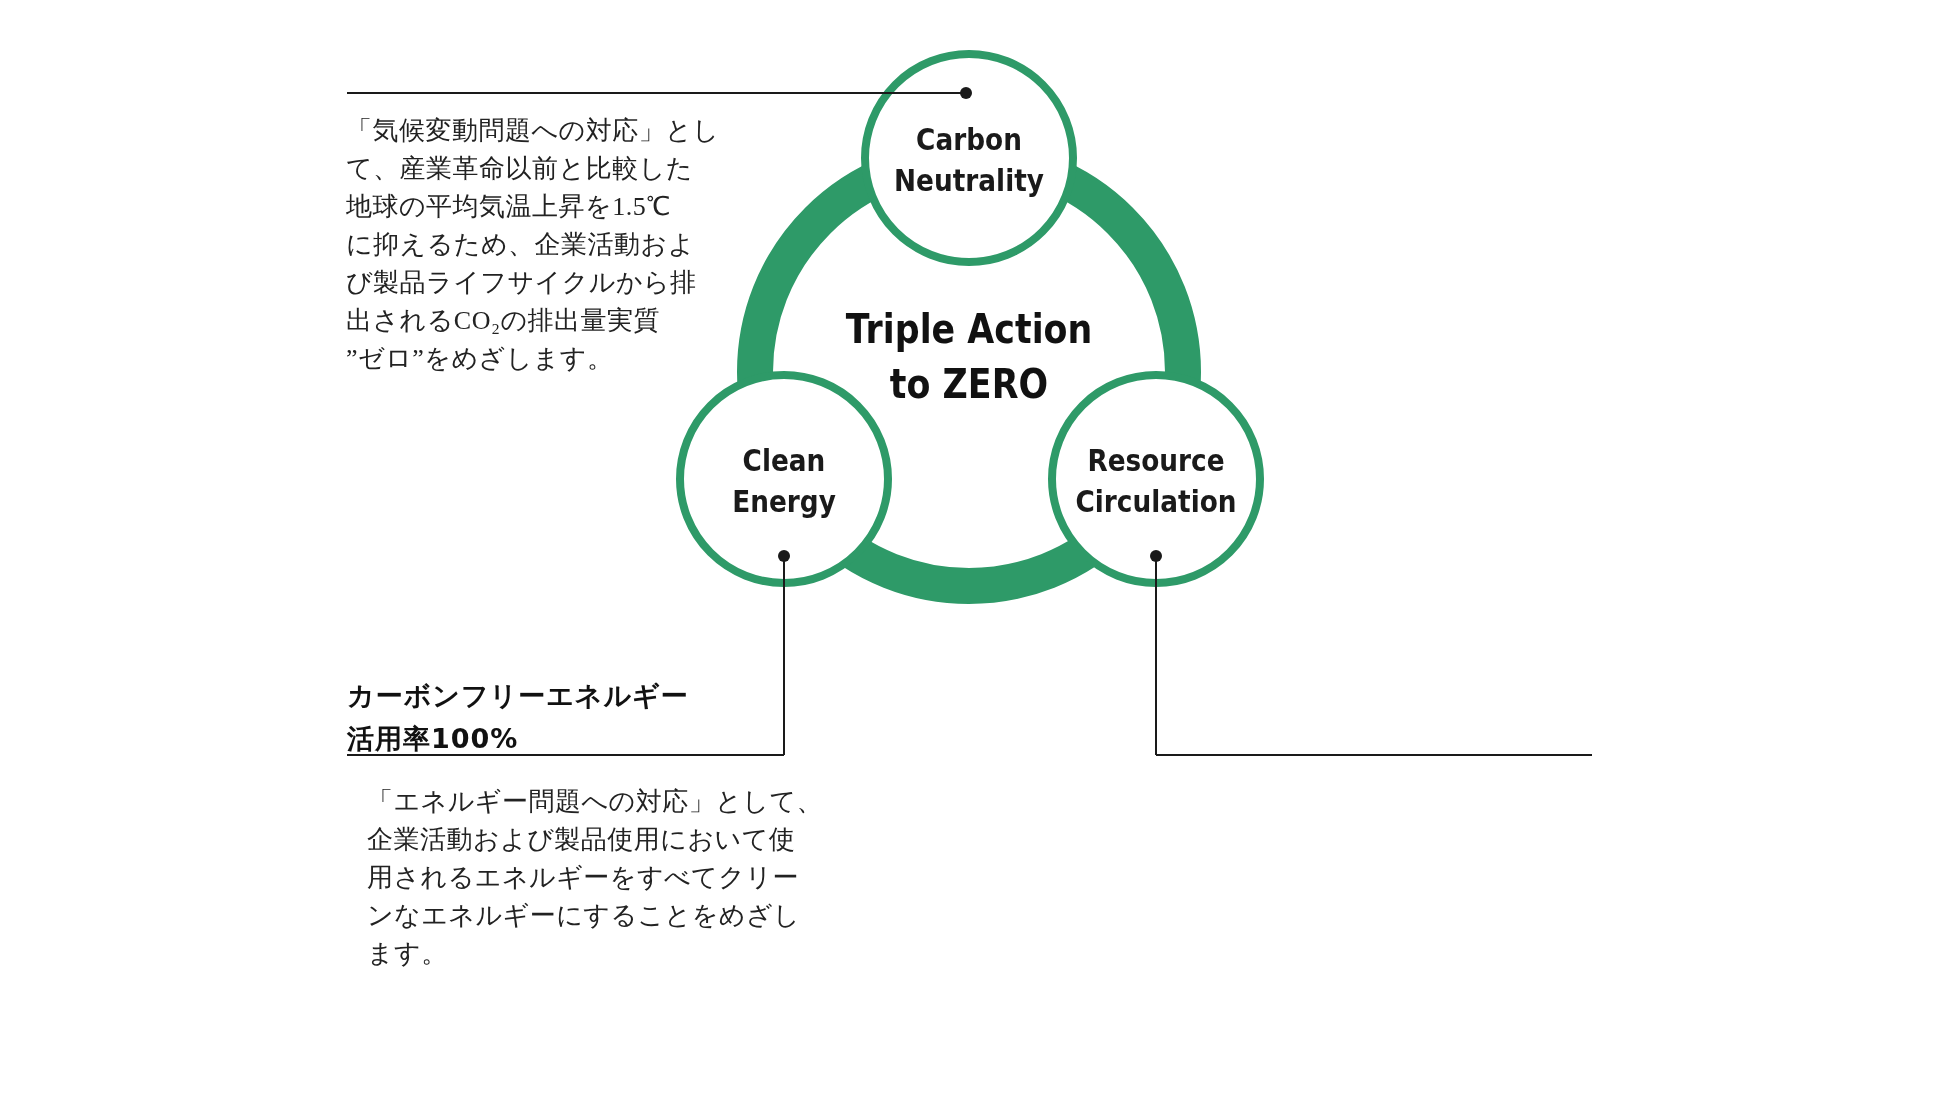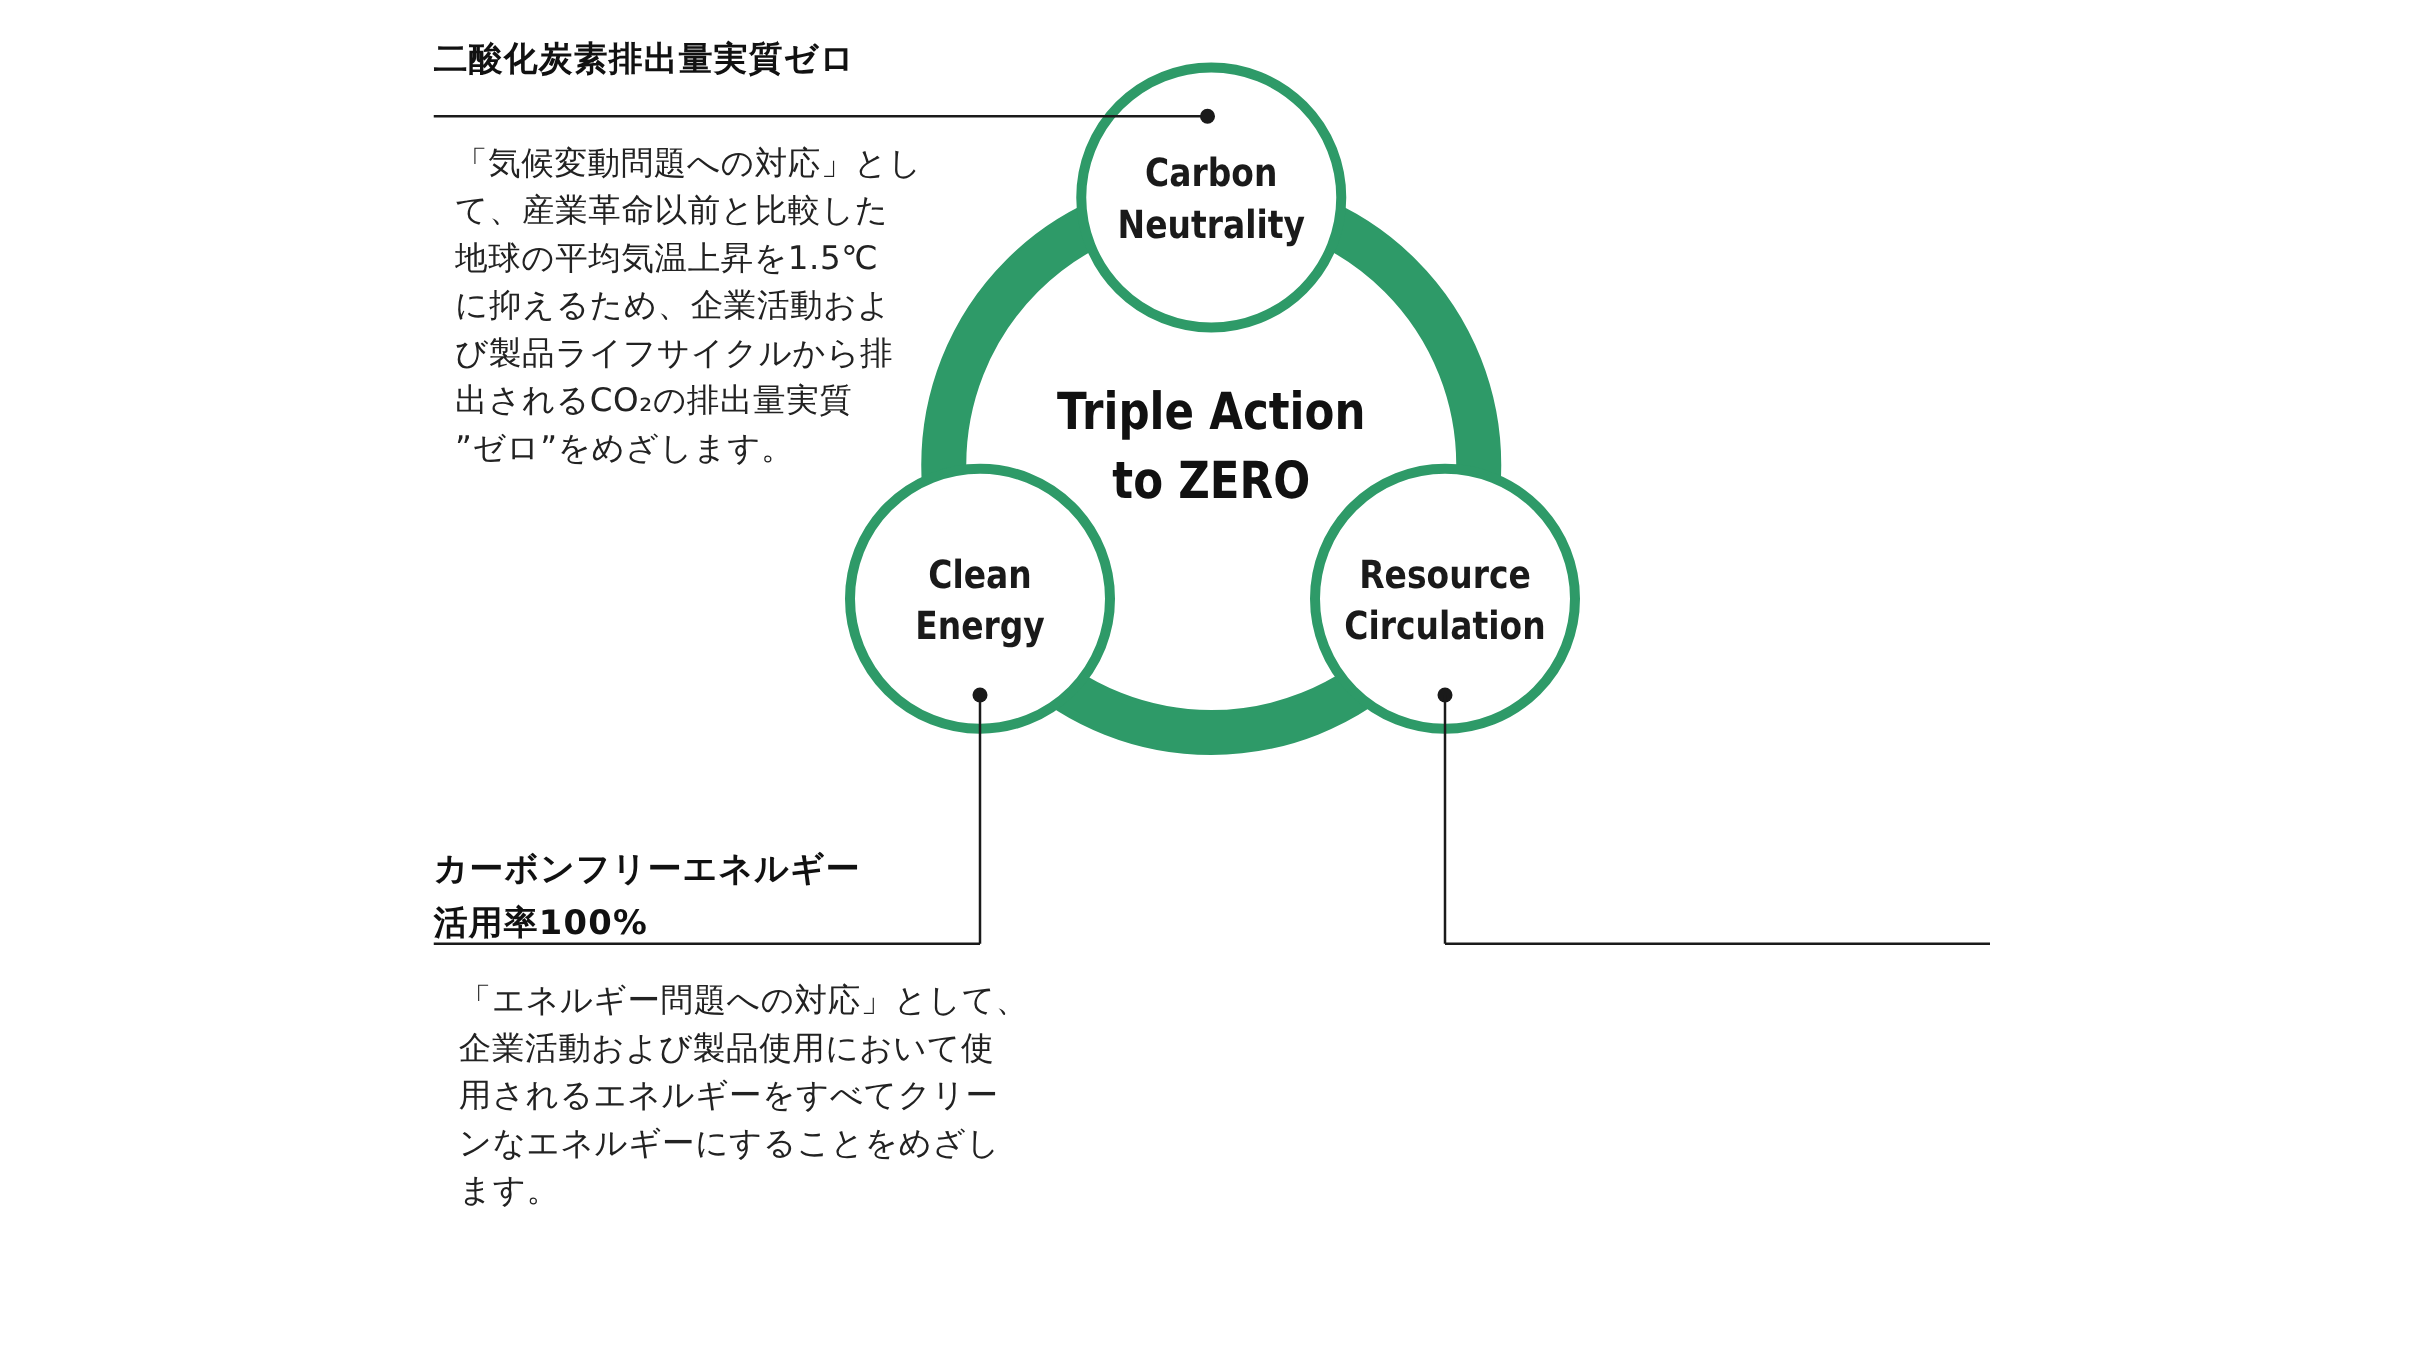--- a/index.html
+++ b/index.html
@@ -59,22 +59,21 @@
   <div class="node-label" style="left:969px;top:160px;">Carbon
 Neutrality</div>
   <div class="node-label" style="left:784px;top:481px;">Clean
 Energy</div>
   <div class="node-label" style="left:1156px;top:481px;">Resource
 Circulation</div>
 
   <div class="center-label" style="left:969px;top:357px;">Triple Action
 to ZERO</div>
 
-  <div class="ann-heading" style="left:347px;top:26px;">二酸化炭素排出量実質ゼロ</div>
-  <div class="ann-body pre" style="left:364px;top:112px;width:420px;">「気候変動問題への対応」とし
+  <div class="ann-body pre" style="left:346px;top:112px;width:420px;font-family:Liberation Serif, serif;">「気候変動問題への対応」とし
 て、産業革命以前と比較した
 地球の平均気温上昇を1.5℃
 に抑えるため、企業活動およ
 び製品ライフサイクルから排
 出されるCO₂の排出量実質
 ”ゼロ”をめざします。</div>
 
   <div class="ann-heading pre" style="left:347px;top:674px;">カーボンフリーエネルギー
 活用率100%</div>
   <div class="ann-body pre" style="left:347px;top:782px;width:470px;margin-left:20px;">「エネルギー問題への対応」として、

